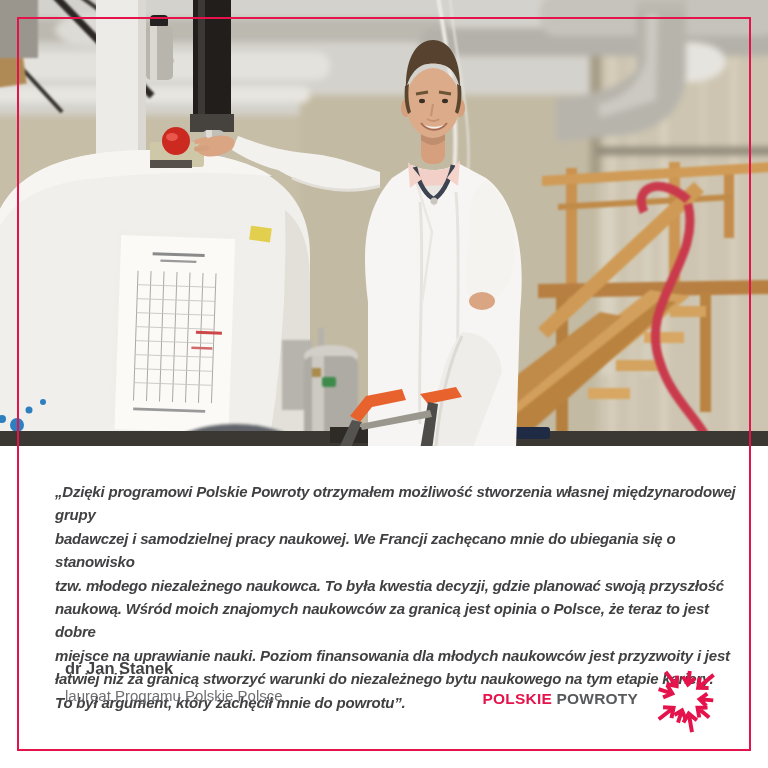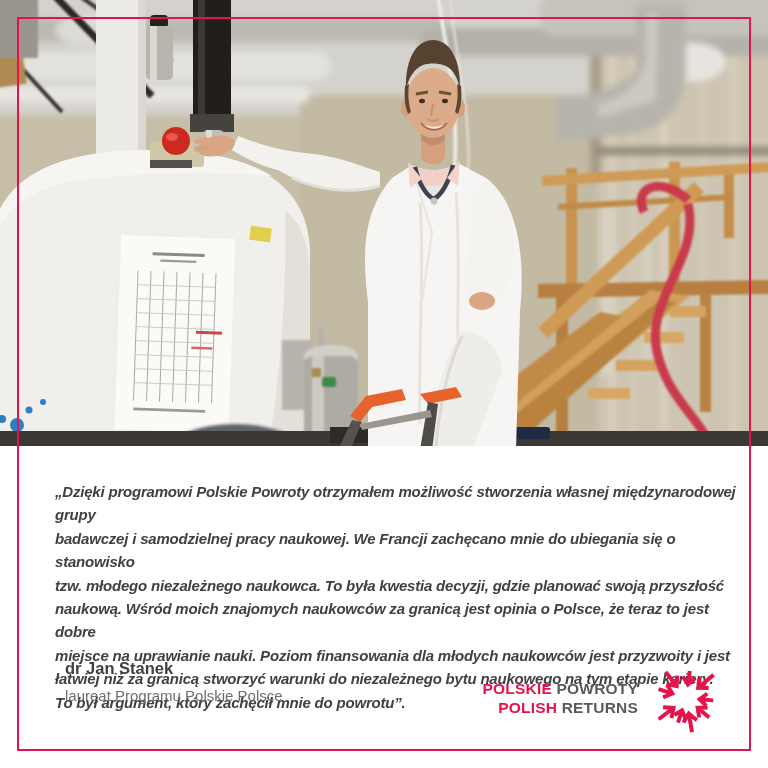--- a/index.html
+++ b/index.html
@@ -270,21 +270,20 @@
 To był argument, który zachęcił mnie do powrotu”.</div>
 
 <div class="attribution">
   <div class="name">dr Jan Stanek</div>
   <div class="sub">laureat Programu Polskie Polsce</div>
 </div>
 
 <div class="logo">
   <div class="logo-text">
     <div><span class="red">POLSKIE</span> <span class="dark">POWROTY</span></div>
-    <div><span class="red">POLISH</span> <span class="dark">RETURNS</span></div>
   </div>
   <svg class="logo-icon" viewBox="0 0 100 100" xmlns="http://www.w3.org/2000/svg">
     <g stroke="#e5134b" stroke-width="5.5" fill="none">
       <g transform="rotate(-38 50 50)">
           <path d="M50,4 L50,28 M40.5,18 L50,29 L59.5,18"></path>
         </g>
       <g transform="rotate(8 50 50)">
           <path d="M50,12 L50,30 M41.5,21 L50,31 L58.5,21"></path>
         </g>
       <g transform="rotate(50 50 50)">

